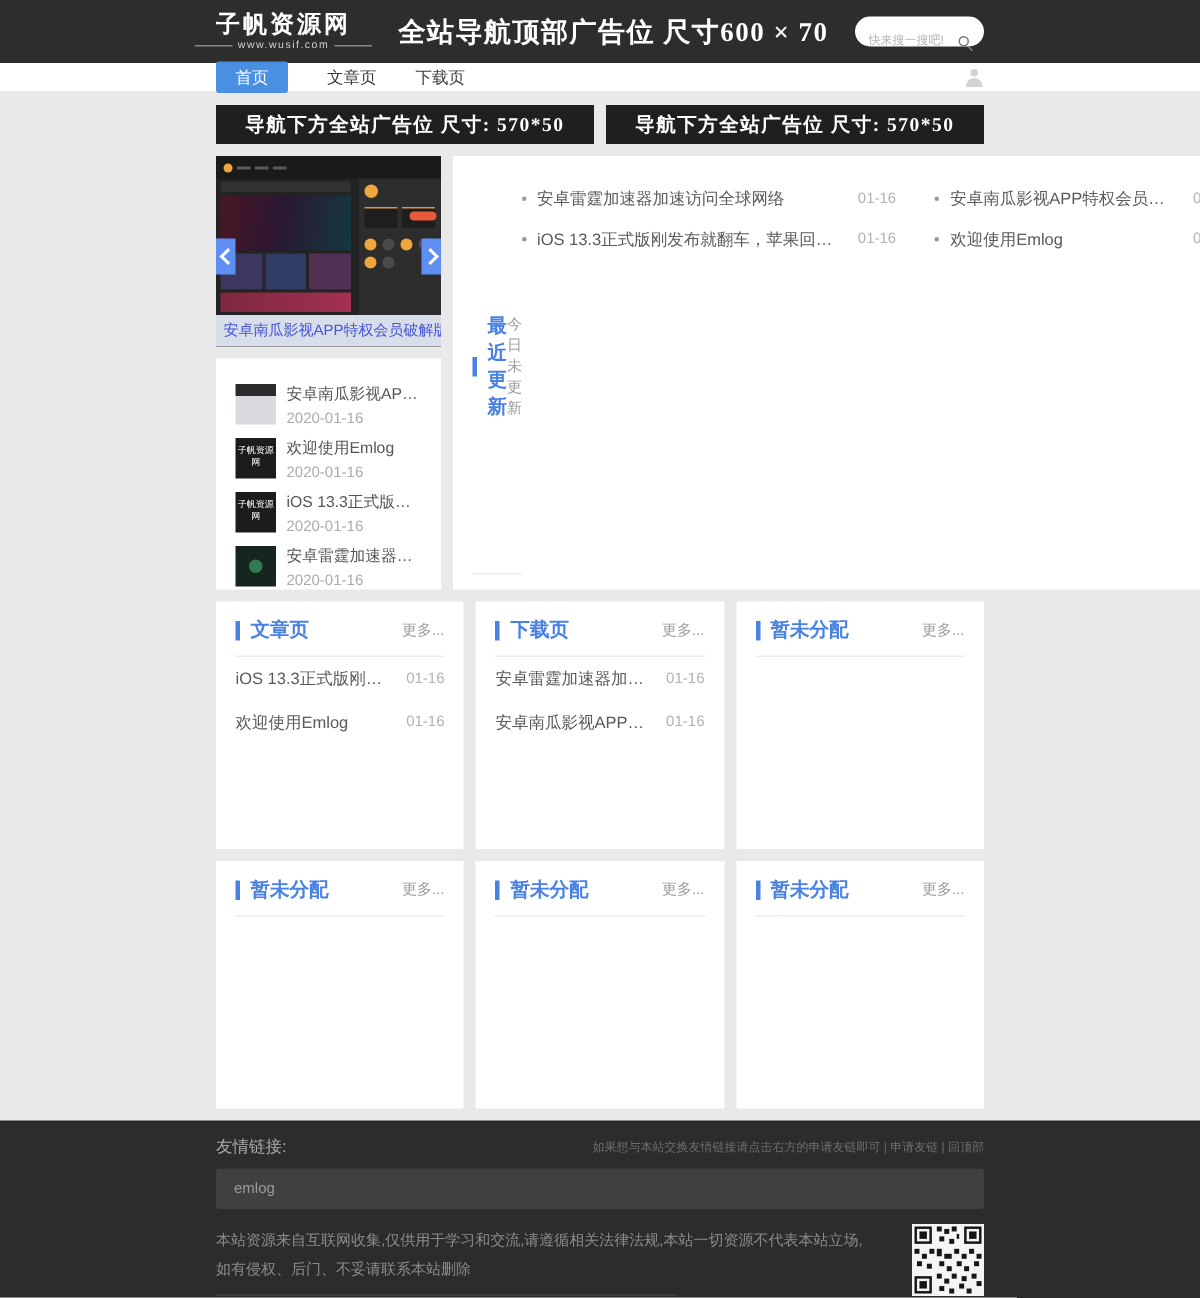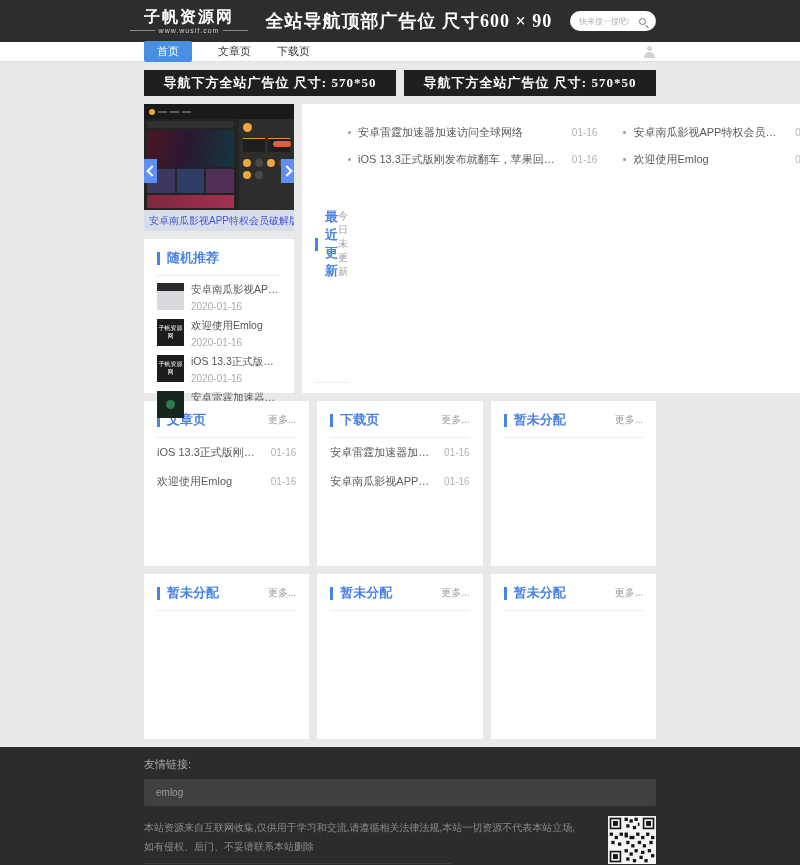--- a/index.html
+++ b/index.html
@@ -9,21 +9,21 @@
 
   
   .site-header { background:#2d2d2d; height:42px; }
   .site-header .wrap { display:flex; align-items:center; height:100%; position:relative; }
   .logo { width:118px; margin-left:-14px; text-align:center; }
   .logo-title { color:#fff; font-size:16px; font-weight:bold; font-family:"Liberation Serif","DejaVu Serif",serif; letter-spacing:2px; line-height:1.1; }
   .logo-sub { display:flex; align-items:center; margin-top:2px; }
   .logo-sub .ln { flex:1; height:1px; background:#8a8a8a; }
   .logo-domain { color:#cfcfcf; font-size:7px; padding:0 4px; letter-spacing:1px; }
   .head-ad { flex:1; text-align:center; color:#fff; font-size:18px; font-weight:bold; letter-spacing:1px; font-family:"Liberation Serif","DejaVu Serif",serif; }
-  .search-box { width:86px; height:20px; background:#fff; border-radius:10px; display:flex; align-items:center; padding:0 4px 0 9px; }
+  .search-box { width:86px; height:20px; background:#fff; border-radius:10px; display:flex; align-items:flex-end; padding:0 4px 0 9px; }
   .search-input { border:none; outline:none; width:60px; font-size:8px; color:#555; background:transparent; }
   .search-input::placeholder { color:#b5b5b5; }
   .mag-icon { width:7px; height:7px; border:1px solid #777; border-radius:50%; position:relative; flex:none; }
   .mag-icon::after { content:""; position:absolute; width:4px; height:1px; background:#777; transform:rotate(45deg); left:5px; top:7px; }
 
   
   .nav-bar { background:#fff; height:20px; border-bottom:1px solid #e2e2e2; }
   .nav-bar .wrap { display:flex; align-items:center; height:100%; }
   .nav-item { font-size:11px; color:#3a3a3a; margin-right:26px; cursor:pointer; }
   .nav-item.active { background:#4a90e2; color:#fff; padding:3px 13px; border-radius:2px; }
@@ -117,21 +117,21 @@
 <div class="site-header">
   <div class="wrap">
     <div class="logo">
       <div class="logo-title">子帆资源网</div>
       <div class="logo-sub">
         <span class="ln"></span>
         <span class="logo-domain">www.wusif.com</span>
         <span class="ln"></span>
       </div>
     </div>
-    <div class="head-ad">全站导航顶部广告位 尺寸600 × 90</div>
+    <div class="head-ad">全站导航顶部广告位 尺寸600 × 70</div>
     <div class="search-box">
       <input class="search-input" placeholder="快来搜一搜吧!" style="">
       <span class="mag-icon"></span>
     </div>
   </div>
 </div>
 
 <div class="nav-bar">
   <div class="wrap">
     <span class="nav-item active">首页</span>
@@ -182,24 +182,20 @@
               <span class="o"></span>
               <span></span>
           </div>
         </div>
         <div class="car-arrow left"></div>
         <div class="car-arrow right"></div>
         <div class="car-caption">安卓南瓜影视APP特权会员破解版</div>
       </div>
 
       <div class="panel random">
-        <div class="panel-head">
-          <span class="bar"></span>
-          <span class="t">随机推荐</span>
-        </div>
         <div class="r-item">
           <span class="thumb app-light"></span>
           <span class="r-meta">
             <div class="r-title">安卓南瓜影视APP特权会员破解版</div>
             <div class="r-date">2020-01-16</div>
           </span>
         </div>
         <div class="r-item">
           <span class="thumb logo-dark">子帆资源网</span>
           <span class="r-meta">
@@ -324,20 +320,21 @@
         <span class="aux more-link">更多...</span>
       </div>
     </div>
   </div>
 </div>
 
 <div class="site-footer">
   <div class="wrap">
     <div class="f-row1">
       <span class="f-links-label">友情链接:</span>
+      <span class="f-note">如果想与本站交换友情链接请点击右方的申请友链即可 | 申请友链 | 回顶部</span>
     </div>
     <div class="f-links-box">emlog</div>
     <div class="f-bottom">
       <div class="f-desc">本站资源来自互联网收集,仅供用于学习和交流,请遵循相关法律法规,本站一切资源不代表本站立场,如有侵权、后门、不妥请联系本站删除</div>
       <svg class="qr" viewBox="0 0 29 29" xmlns="http://www.w3.org/2000/svg">
         <rect x="0" y="0" width="29" height="29" fill="#f5f5f5"></rect>
         <g fill="#161616">
           <rect x="1" y="1" width="7" height="7"></rect>
             <rect x="21" y="1" width="7" height="7"></rect>
             <rect x="1" y="21" width="7" height="7"></rect>

